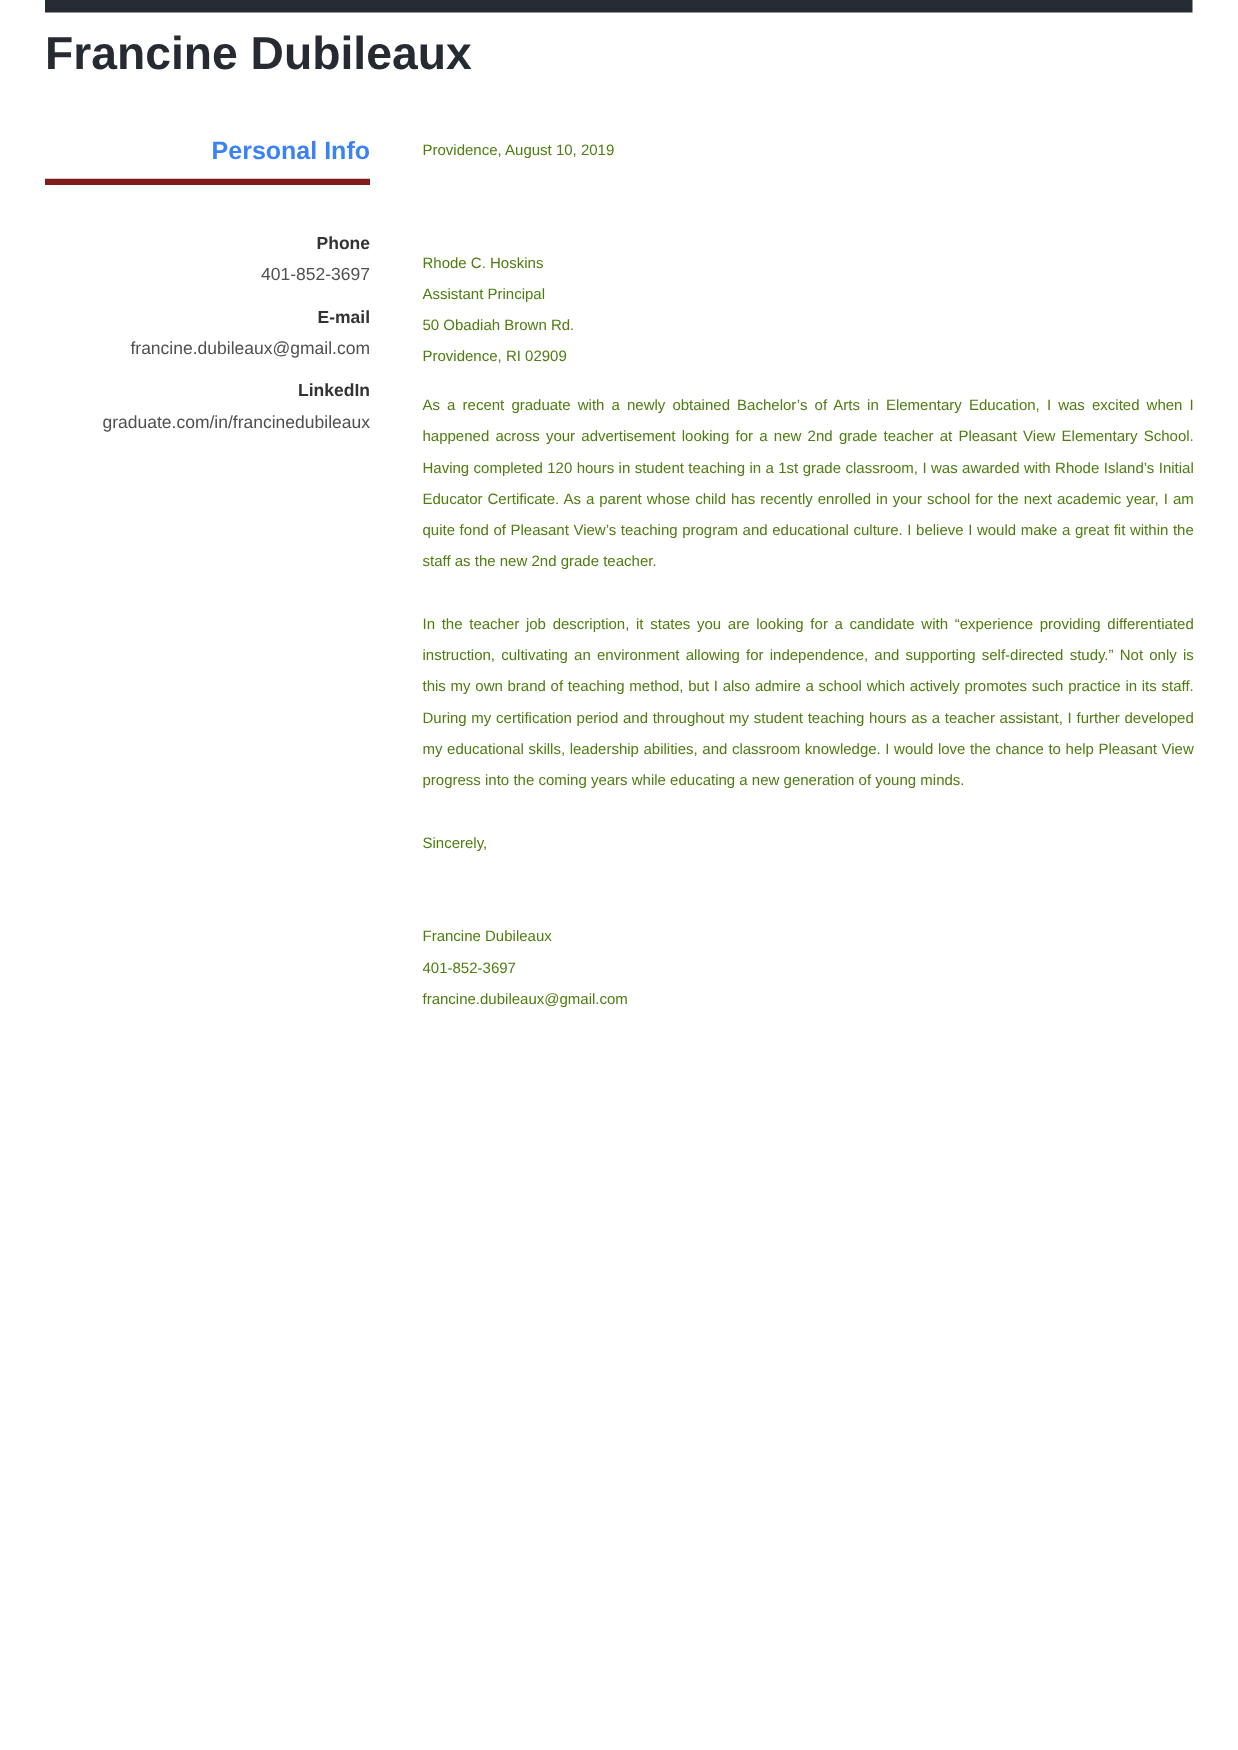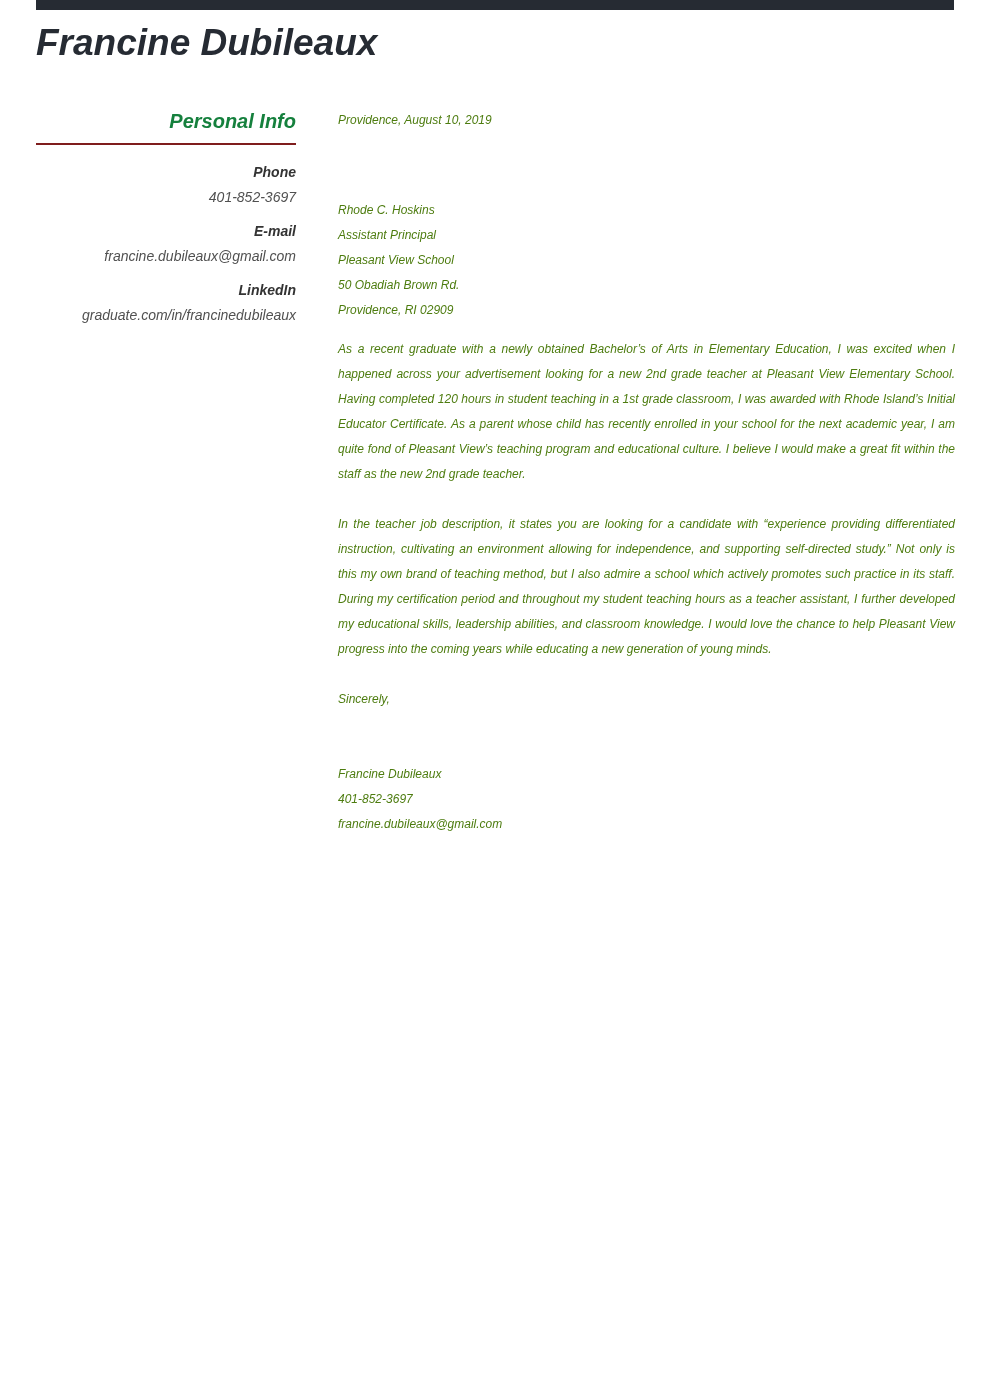--- a/index.html
+++ b/index.html
@@ -3,21 +3,20 @@
 <meta charset="utf-8">
 <style>
   html, body { margin: 0; padding: 0; background: #ffffff; }
   .page {
     position: relative;
     width: 990px;
     height: 1281px;
     background: #ffffff;
     font-family: "Liberation Sans", sans-serif;
     overflow: hidden;
-    font-style: italic;
   }
   .topbar {
     position: absolute;
     top: 0;
     left: 36px;
     width: 918px;
     height: 10px;
     background: #262b33;
   }
   h1.candidate-name {
@@ -36,25 +35,25 @@
     flex: none;
     width: 260px;
     text-align: right;
   }
   aside.sidebar h2 {
     margin: 0;
     padding: 0 0 8px 0;
     font-size: 20px;
     line-height: 27px;
     font-weight: bold;
-    color: #15803d;
-    border-bottom: 2px solid #7f1d1d;
+    color: #3b82f6;
+    border-bottom: 5px solid #7f1d1d;
   }
   .info-item { margin-top: 9px; }
-  .info-item:first-of-type { margin-top: 15px; }
+  .info-item:first-of-type { margin-top: 34px; }
   .info-label {
     font-size: 14px;
     line-height: 25px;
     font-weight: bold;
     color: #333333;
   }
   .info-value {
     font-size: 14px;
     line-height: 25px;
     color: #505050;
@@ -113,21 +112,20 @@
       </div>
     </aside>
 
     <main class="letter">
 
       <p class="date-line">Providence, August 10, 2019</p>
 
       <div class="recipient">
         <div>Rhode C. Hoskins</div>
         <div>Assistant Principal</div>
-        <div>Pleasant View School</div>
         <div>50 Obadiah Brown Rd.</div>
         <div>Providence, RI 02909</div>
       </div>
 
       <p class="para">As a recent graduate with a newly obtained Bachelor’s of Arts in Elementary Education, I was excited when I happened across your advertisement looking for a new 2nd grade teacher at Pleasant View Elementary School. Having completed 120 hours in student teaching in a 1st grade classroom, I was awarded with Rhode Island’s Initial Educator Certificate. As a parent whose child has recently enrolled in your school for the next academic year, I am quite fond of Pleasant View’s teaching program and educational culture. I believe I would make a great fit within the staff as the new 2nd grade teacher.</p>
 
       <p class="para">In the teacher job description, it states you are looking for a candidate with “experience providing differentiated instruction, cultivating an environment allowing for independence, and supporting self-directed study.” Not only is this my own brand of teaching method, but I also admire a school which actively promotes such practice in its staff. During my certification period and throughout my student teaching hours as a teacher assistant, I further developed my educational skills, leadership abilities, and classroom knowledge. I would love the chance to help Pleasant View progress into the coming years while educating a new generation of young minds.</p>
 
 
       <p class="closing">Sincerely,</p>

